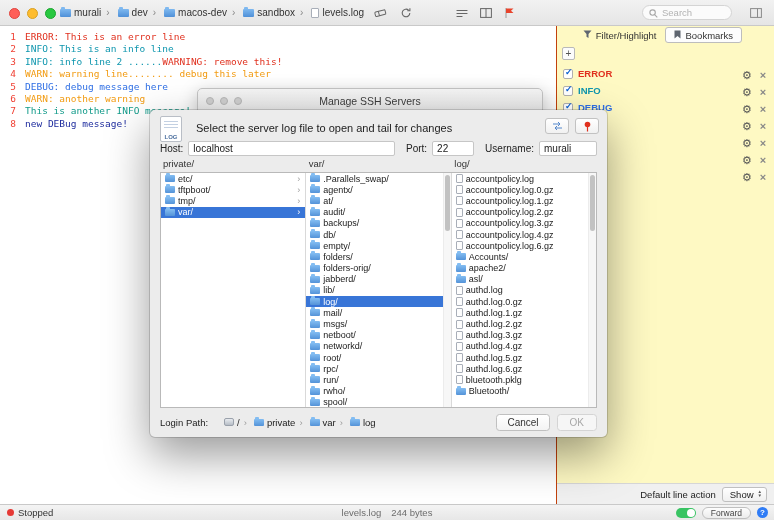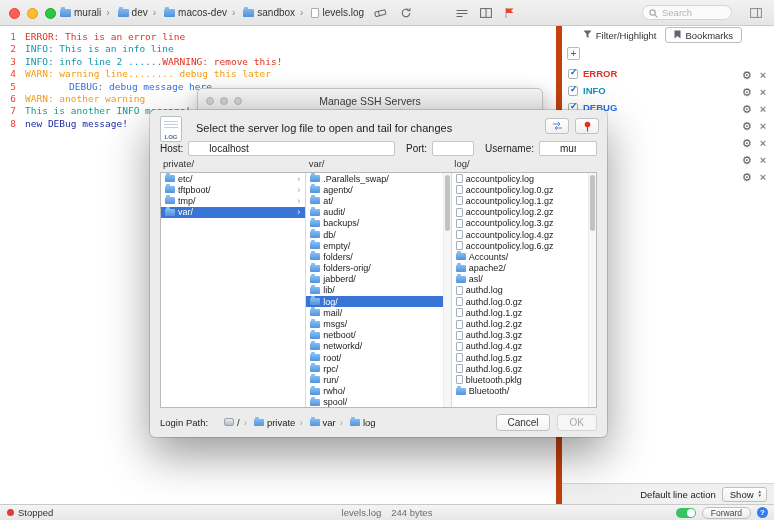--- a/index.html
+++ b/index.html
@@ -32,21 +32,21 @@
   .far-icon { position:absolute; right:12px; top:8px; }
 
   
   .log-area { position:absolute; left:0; top:26px; width:556px; bottom:16px; background:#fff; }
   .log-lines { padding-top:5px; }
   .log-line { display:flex; font-family:"DejaVu Sans Mono", monospace; font-size:9.5px; line-height:12.4px; height:12.4px; }
   .ln { width:16px; flex:none; text-align:right; color:#f04134; margin-right:9px; }
   .lt span { white-space:pre; }
 
   
-  .side-panel { position:absolute; left:556px; right:0; top:26px; bottom:16px; background:#ffffff; border-left:6px solid #c2410c; }
+  .side-panel { position:absolute; left:556px; right:0; top:26px; bottom:16px; background:#fef9c3; border-left:1px solid #c2410c; }
   .panel-tabs { position:absolute; top:1px; right:32px; display:flex; height:16px; }
   .ptab { display:flex; align-items:center; gap:4px; font-size:9.5px; color:#333; padding:0 8px; border:1px solid transparent; border-radius:3px; }
   .ptab.active { background:#fdfdfd; border-color:#bdbdbd; }
   .add-btn { position:absolute; top:21px; left:5px; width:13px; height:13px; border:1px solid #b9b9b9; border-radius:2px;
     background:#fcfcfc; color:#555; font-size:10px; line-height:11px; text-align:center; }
   .filter-list { position:absolute; top:39px; left:0; right:0; }
   .filter-row { display:flex; align-items:center; height:17px; padding:0 6px; gap:5px; }
   .cb { width:10px; height:10px; border:1px solid #b0b0b0; border-radius:2px; background:#fff; position:relative; flex:none; }
   .cb::after { content:"✓"; position:absolute; left:1px; top:-2.5px; font-size:9px; font-weight:bold; color:#0a60d1; }
   .flabel { flex:1; font-size:9.5px; font-weight:bold; overflow:hidden; white-space:nowrap; }
@@ -93,21 +93,21 @@
   .log-icon::before { content:""; position:absolute; left:3px; right:3px; top:4px; height:1px; background:#c3d0e2;
     box-shadow:0 3px 0 #c3d0e2, 0 6px 0 #c3d0e2; }
   .log-icon span { position:absolute; bottom:1px; left:0; right:0; text-align:center; font-size:6px; font-weight:bold; color:#4a6e9e; }
   .dlg-subtitle { position:absolute; left:38px; top:8px; font-size:11px; color:#222; }
   .dlg-actions { position:absolute; right:0; top:4px; display:flex; gap:6px; }
   .mini-btn { width:24px; height:16px; border:1px solid #c2c2c2; border-radius:3px; background:linear-gradient(#fff,#f1f1f1);
     display:flex; align-items:center; justify-content:center; }
   .dlg-form { position:absolute; top:30px; left:10px; right:10px; height:17px; display:flex; align-items:center;
     font-size:10px; color:#222; gap:5px; }
   .dlg-form input { height:15px; border:1px solid #c6c6c6; border-radius:2px; background:#fff; font-size:10px;
-    padding:0 20px; font-family:inherit; color:#222; }
+    padding:0 4px; font-family:inherit; color:#222; }
   .in-host { flex:1; }
   .in-port { width:42px; }
   .in-user { width:58px; }
   .lbl-port, .lbl-user { margin-left:6px; }
   .col-headers { position:absolute; top:48px; left:10px; right:10px; display:flex; font-size:9.5px; color:#333; }
   .col-headers span { flex:1; padding-left:3px; }
   .columns { position:absolute; top:62px; left:10px; right:10px; height:236px; display:flex;
     border:1px solid #b9b9b9; background:#fff; }
   .fcol { flex:1; position:relative; overflow:hidden; border-right:1px solid #d9d9d9; }
   .fcol:last-child { border-right:none; }
@@ -250,21 +250,21 @@
           <span class="lt"><span style="color: rgb(14, 150, 174);">INFO: info line 2 ......</span><span style="color: rgb(224, 48, 30);">WARNING: remove this!</span></span>
         </div>
 
         <div class="log-line">
           <span class="ln">4</span>
           <span class="lt"><span style="color: rgb(242, 155, 17);">WARN: warning line........ debug this later</span></span>
         </div>
 
         <div class="log-line">
           <span class="ln">5</span>
-          <span class="lt"><span style="color: rgb(47, 111, 228); margin-left: 44px;">DEBUG: debug message here</span></span>
+          <span class="lt"><span style="color: rgb(47, 111, 228);">DEBUG: debug message here</span></span>
         </div>
 
         <div class="log-line">
           <span class="ln">6</span>
           <span class="lt"><span style="color: rgb(242, 155, 17);">WARN: another warning</span></span>
         </div>
 
         <div class="log-line">
           <span class="ln">7</span>
           <span class="lt"><span style="color: rgb(18, 155, 138);">This is another INFO message!</span></span>

